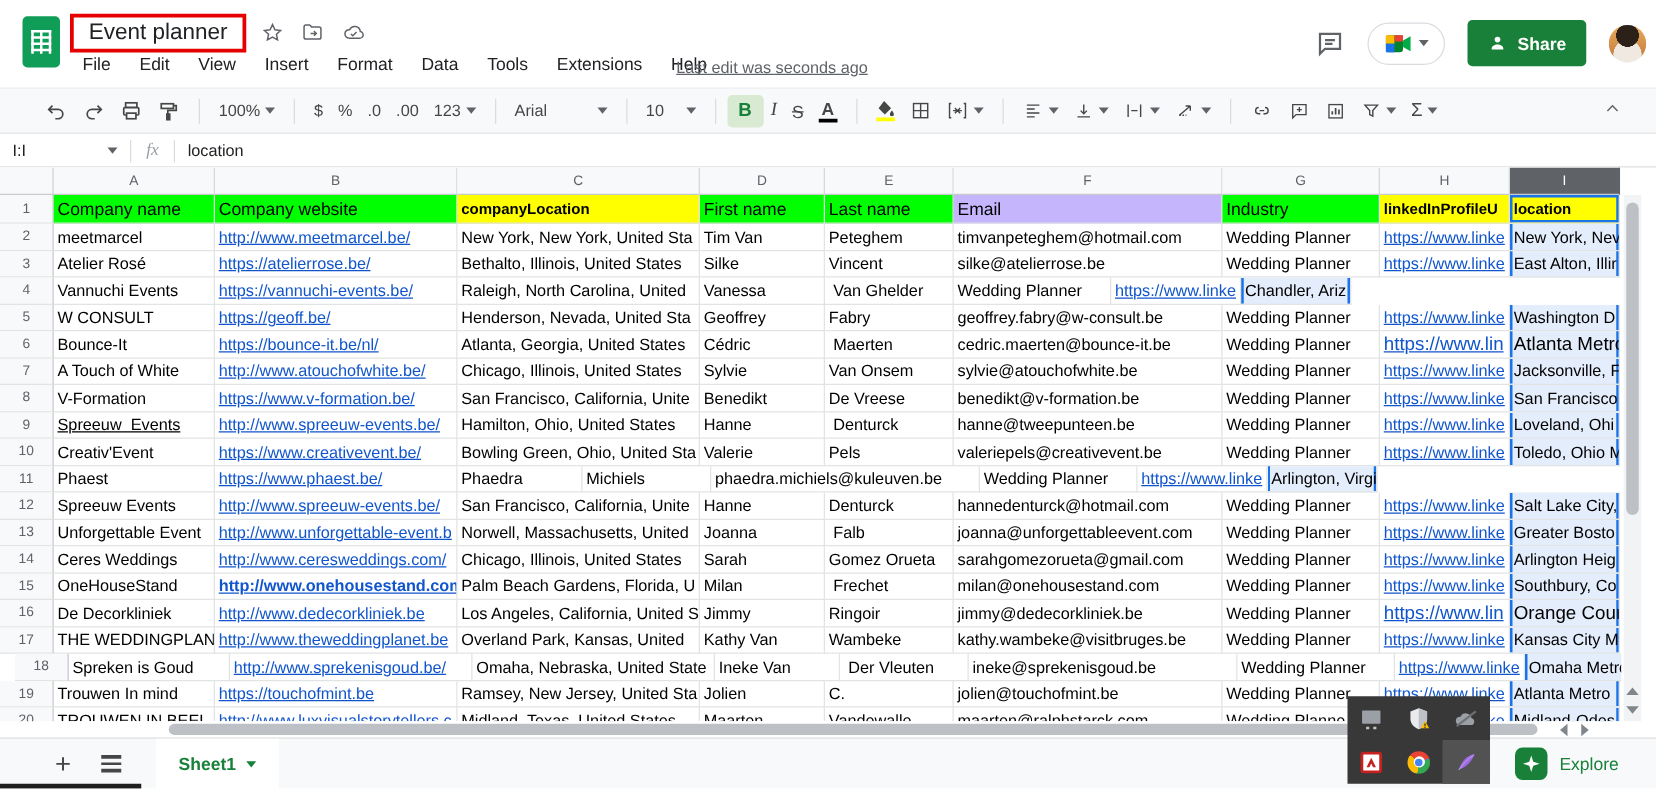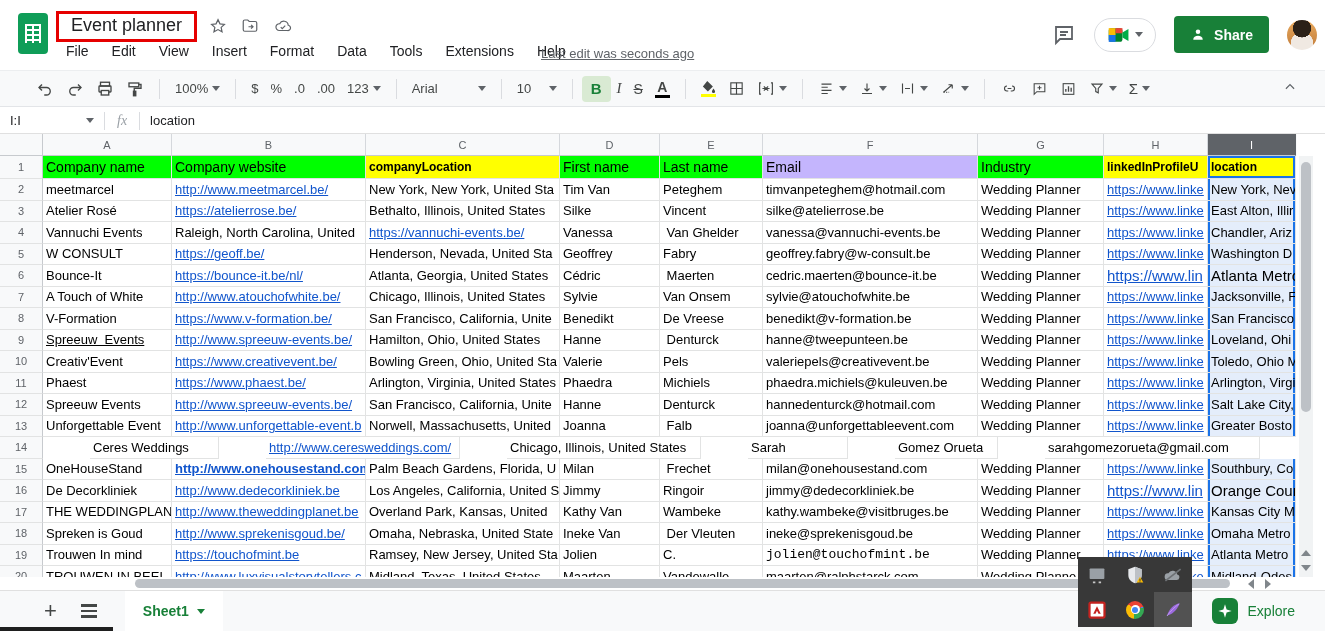--- a/index.html
+++ b/index.html
@@ -400,25 +400,24 @@
         <div class="c" style="width: 100px;">Silke</div>
         <div class="c" style="width: 103px;">Vincent</div>
         <div class="c" style="width: 215px;">silke@atelierrose.be</div>
         <div class="c" style="width: 126px;">Wedding Planner</div>
         <div class="c link" style="width: 104px;">https://www.linke</div>
         <div class="c selc" style="width: 88px;">East Alton, Illir</div>
       </div>
       <div class="grow" style="height: 21.5px;">
         <div class="rownum">4</div>
         <div class="c" style="width: 129px;">Vannuchi Events</div>
+        <div class="c link" style="width: 194px;">https://vannuchi-events.be/</div>
         <div class="c" style="width: 194px;">Raleigh, North Carolina, United</div>
-        <div class="c link" style="width: 194px;">https://vannuchi-events.be/</div>
         <div class="c" style="width: 100px;">Vanessa</div>
         <div class="c" style="width: 103px;"> Van Ghelder</div>
-        <div class="c" style="width: 215px;">vanessa@vannuchi-events.be</div>
         <div class="c" style="width: 126px;">Wedding Planner</div>
         <div class="c link" style="width: 104px;">https://www.linke</div>
         <div class="c selc" style="width: 88px;">Chandler, Ariz</div>
       </div>
       <div class="grow" style="height: 21.5px;">
         <div class="rownum">5</div>
         <div class="c" style="width: 129px;">W CONSULT</div>
         <div class="c link" style="width: 194px;">https://geoff.be/</div>
         <div class="c" style="width: 194px;">Henderson, Nevada, United Sta</div>
         <div class="c" style="width: 100px;">Geoffrey</div>
@@ -485,21 +484,20 @@
         <div class="c" style="width: 103px;">Pels</div>
         <div class="c" style="width: 215px;">valeriepels@creativevent.be</div>
         <div class="c" style="width: 126px;">Wedding Planner</div>
         <div class="c link" style="width: 104px;">https://www.linke</div>
         <div class="c selc" style="width: 88px;">Toledo, Ohio M</div>
       </div>
       <div class="grow" style="height: 21.5px;">
         <div class="rownum">11</div>
         <div class="c" style="width: 129px;">Phaest</div>
         <div class="c link" style="width: 194px;">https://www.phaest.be/</div>
-        <div class="c" style="width: 194px;">Arlington, Virginia, United States</div>
         <div class="c" style="width: 100px;">Phaedra</div>
         <div class="c" style="width: 103px;">Michiels</div>
         <div class="c" style="width: 215px;">phaedra.michiels@kuleuven.be</div>
         <div class="c" style="width: 126px;">Wedding Planner</div>
         <div class="c link" style="width: 104px;">https://www.linke</div>
         <div class="c selc" style="width: 88px;">Arlington, Virgi</div>
       </div>
       <div class="grow" style="height: 21.5px;">
         <div class="rownum">12</div>
         <div class="c" style="width: 129px;">Spreeuw Events</div>
@@ -517,21 +515,21 @@
         <div class="c" style="width: 129px;">Unforgettable Event</div>
         <div class="c link" style="width: 194px;">http://www.unforgettable-event.b</div>
         <div class="c" style="width: 194px;">Norwell, Massachusetts, United</div>
         <div class="c" style="width: 100px;">Joanna</div>
         <div class="c" style="width: 103px;"> Falb</div>
         <div class="c" style="width: 215px;">joanna@unforgettableevent.com</div>
         <div class="c" style="width: 126px;">Wedding Planner</div>
         <div class="c link" style="width: 104px;">https://www.linke</div>
         <div class="c selc" style="width: 88px;">Greater Bosto</div>
       </div>
-      <div class="grow" style="height: 21.5px; gap: 47px;">
+      <div class="grow" style="height: 21.5px;">
         <div class="rownum">14</div>
         <div class="c" style="width: 129px;">Ceres Weddings</div>
         <div class="c link" style="width: 194px;">http://www.ceresweddings.com/</div>
         <div class="c" style="width: 194px;">Chicago, Illinois, United States</div>
         <div class="c" style="width: 100px;">Sarah</div>
         <div class="c" style="width: 103px;">Gomez Orueta</div>
         <div class="c" style="width: 215px;">sarahgomezorueta@gmail.com</div>
         <div class="c" style="width: 126px;">Wedding Planner</div>
         <div class="c link" style="width: 104px;">https://www.linke</div>
         <div class="c selc" style="width: 88px;">Arlington Heig</div>
@@ -565,40 +563,40 @@
         <div class="c" style="width: 129px;">THE WEDDINGPLAN</div>
         <div class="c link" style="width: 194px;">http://www.theweddingplanet.be</div>
         <div class="c" style="width: 194px;">Overland Park, Kansas, United</div>
         <div class="c" style="width: 100px;">Kathy Van</div>
         <div class="c" style="width: 103px;">Wambeke</div>
         <div class="c" style="width: 215px;">kathy.wambeke@visitbruges.be</div>
         <div class="c" style="width: 126px;">Wedding Planner</div>
         <div class="c link" style="width: 104px;">https://www.linke</div>
         <div class="c selc" style="width: 88px;">Kansas City M</div>
       </div>
-      <div class="grow" style="height: 21.5px;">
+      <div class="grow" style="height: 21.5px; padding-left: 12px;">
         <div class="rownum">18</div>
         <div class="c" style="width: 129px;">Spreken is Goud</div>
         <div class="c link" style="width: 194px;">http://www.sprekenisgoud.be/</div>
         <div class="c" style="width: 194px;">Omaha, Nebraska, United State</div>
         <div class="c" style="width: 100px;">Ineke Van</div>
         <div class="c" style="width: 103px;"> Der Vleuten</div>
         <div class="c" style="width: 215px;">ineke@sprekenisgoud.be</div>
         <div class="c" style="width: 126px;">Wedding Planner</div>
         <div class="c link" style="width: 104px;">https://www.linke</div>
         <div class="c selc" style="width: 88px;">Omaha Metro</div>
       </div>
       <div class="grow" style="height: 21.5px;">
         <div class="rownum">19</div>
         <div class="c" style="width: 129px;">Trouwen In mind</div>
         <div class="c link" style="width: 194px;">https://touchofmint.be</div>
         <div class="c" style="width: 194px;">Ramsey, New Jersey, United Sta</div>
         <div class="c" style="width: 100px;">Jolien</div>
         <div class="c" style="width: 103px;">C.</div>
-        <div class="c" style="width: 215px; font-family: Liberation Mono, monospace;">jolien@touchofmint.be</div>
+        <div class="c" style="width: 215px;">jolien@touchofmint.be</div>
         <div class="c" style="width: 126px;">Wedding Planner</div>
         <div class="c link" style="width: 104px;">https://www.linke</div>
         <div class="c selc" style="width: 88px;">Atlanta Metro</div>
       </div>
       <div class="grow" style="height: 21.5px;">
         <div class="rownum">20</div>
         <div class="c" style="width: 129px;">TROUWEN IN BEEL</div>
         <div class="c link" style="width: 194px;">http://www.luxvisualstorytellers.c</div>
         <div class="c" style="width: 194px;">Midland, Texas, United States</div>
         <div class="c" style="width: 100px;">Maarten</div>

